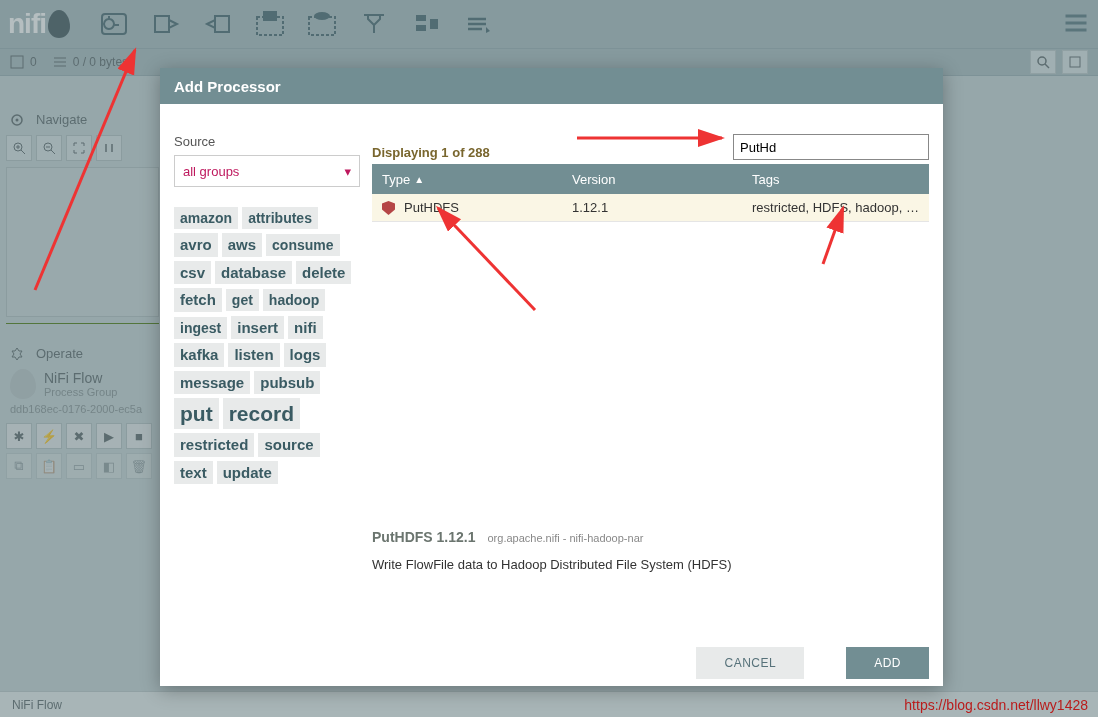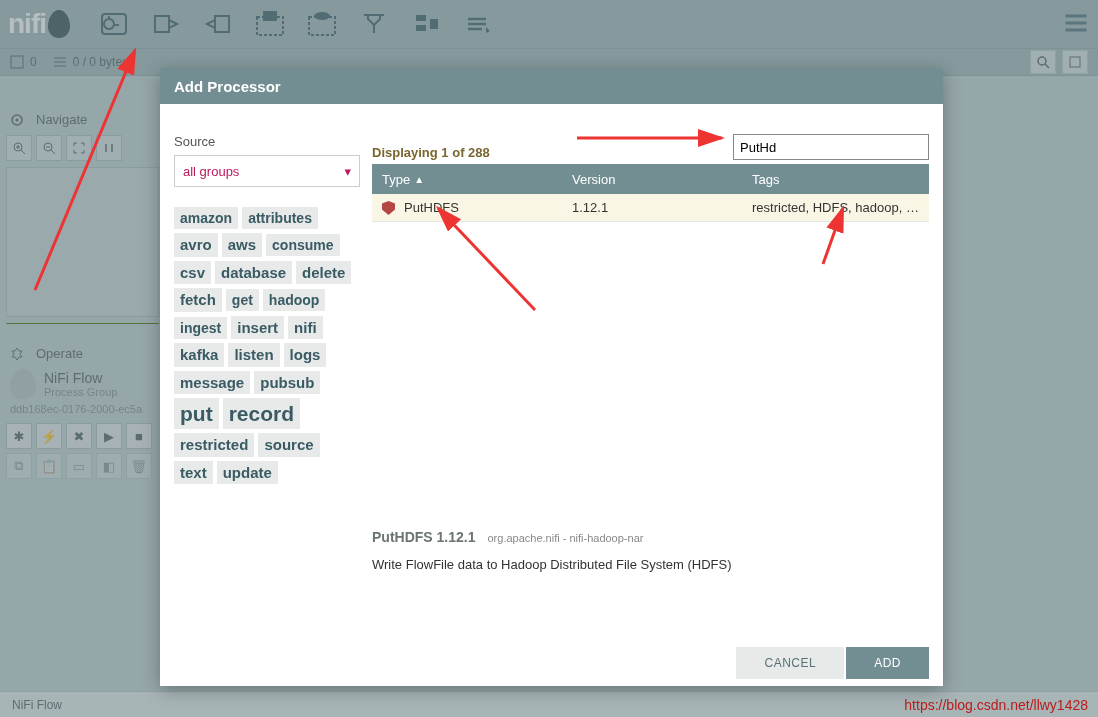--- a/index.html
+++ b/index.html
@@ -68,21 +68,21 @@
 .td{padding:0 10px;}
 .td1{width:190px;display:flex;align-items:flex-end;gap:9px;}
 .shield{width:13px;height:14px;background:#b54646;clip-path:polygon(50% 0,100% 18%,100% 60%,50% 100%,0 60%,0 18%);}
 .td2{width:180px;}
 .td3{flex:1;color:#333;white-space:nowrap;overflow:hidden;text-overflow:ellipsis;}
 .details{margin-top:auto;padding:16px 0 60px 0;}
 .det-head{display:flex;align-items:baseline;gap:12px;margin-bottom:12px;}
 .det-name{font-weight:700;color:#6b756f;font-size:14px;}
 .det-bundle{color:#888;font-size:11px;}
 .det-desc{font-size:13px;color:#333;}
-.modal-footer{height:46px;display:flex;align-items:center;justify-content:flex-end;padding:0 14px;background:#fff;}
+.modal-footer{height:46px;display:flex;align-items:center;justify-content:flex-end;padding:0 14px;background:#fff;gap:40px;}
 .btn{height:32px;padding:0 28px;font-size:12px;letter-spacing:0.5px;border:none;cursor:pointer;}
 .btn-cancel{background:#e8eaea;color:#57727a;margin-right:2px;}
 .btn-add{background:#728e93;color:#fff;}
 
 
 .arrow{position:absolute;pointer-events:none;z-index:30;}
 .arrow svg{overflow:visible;}
 
 </style>
 </head>

